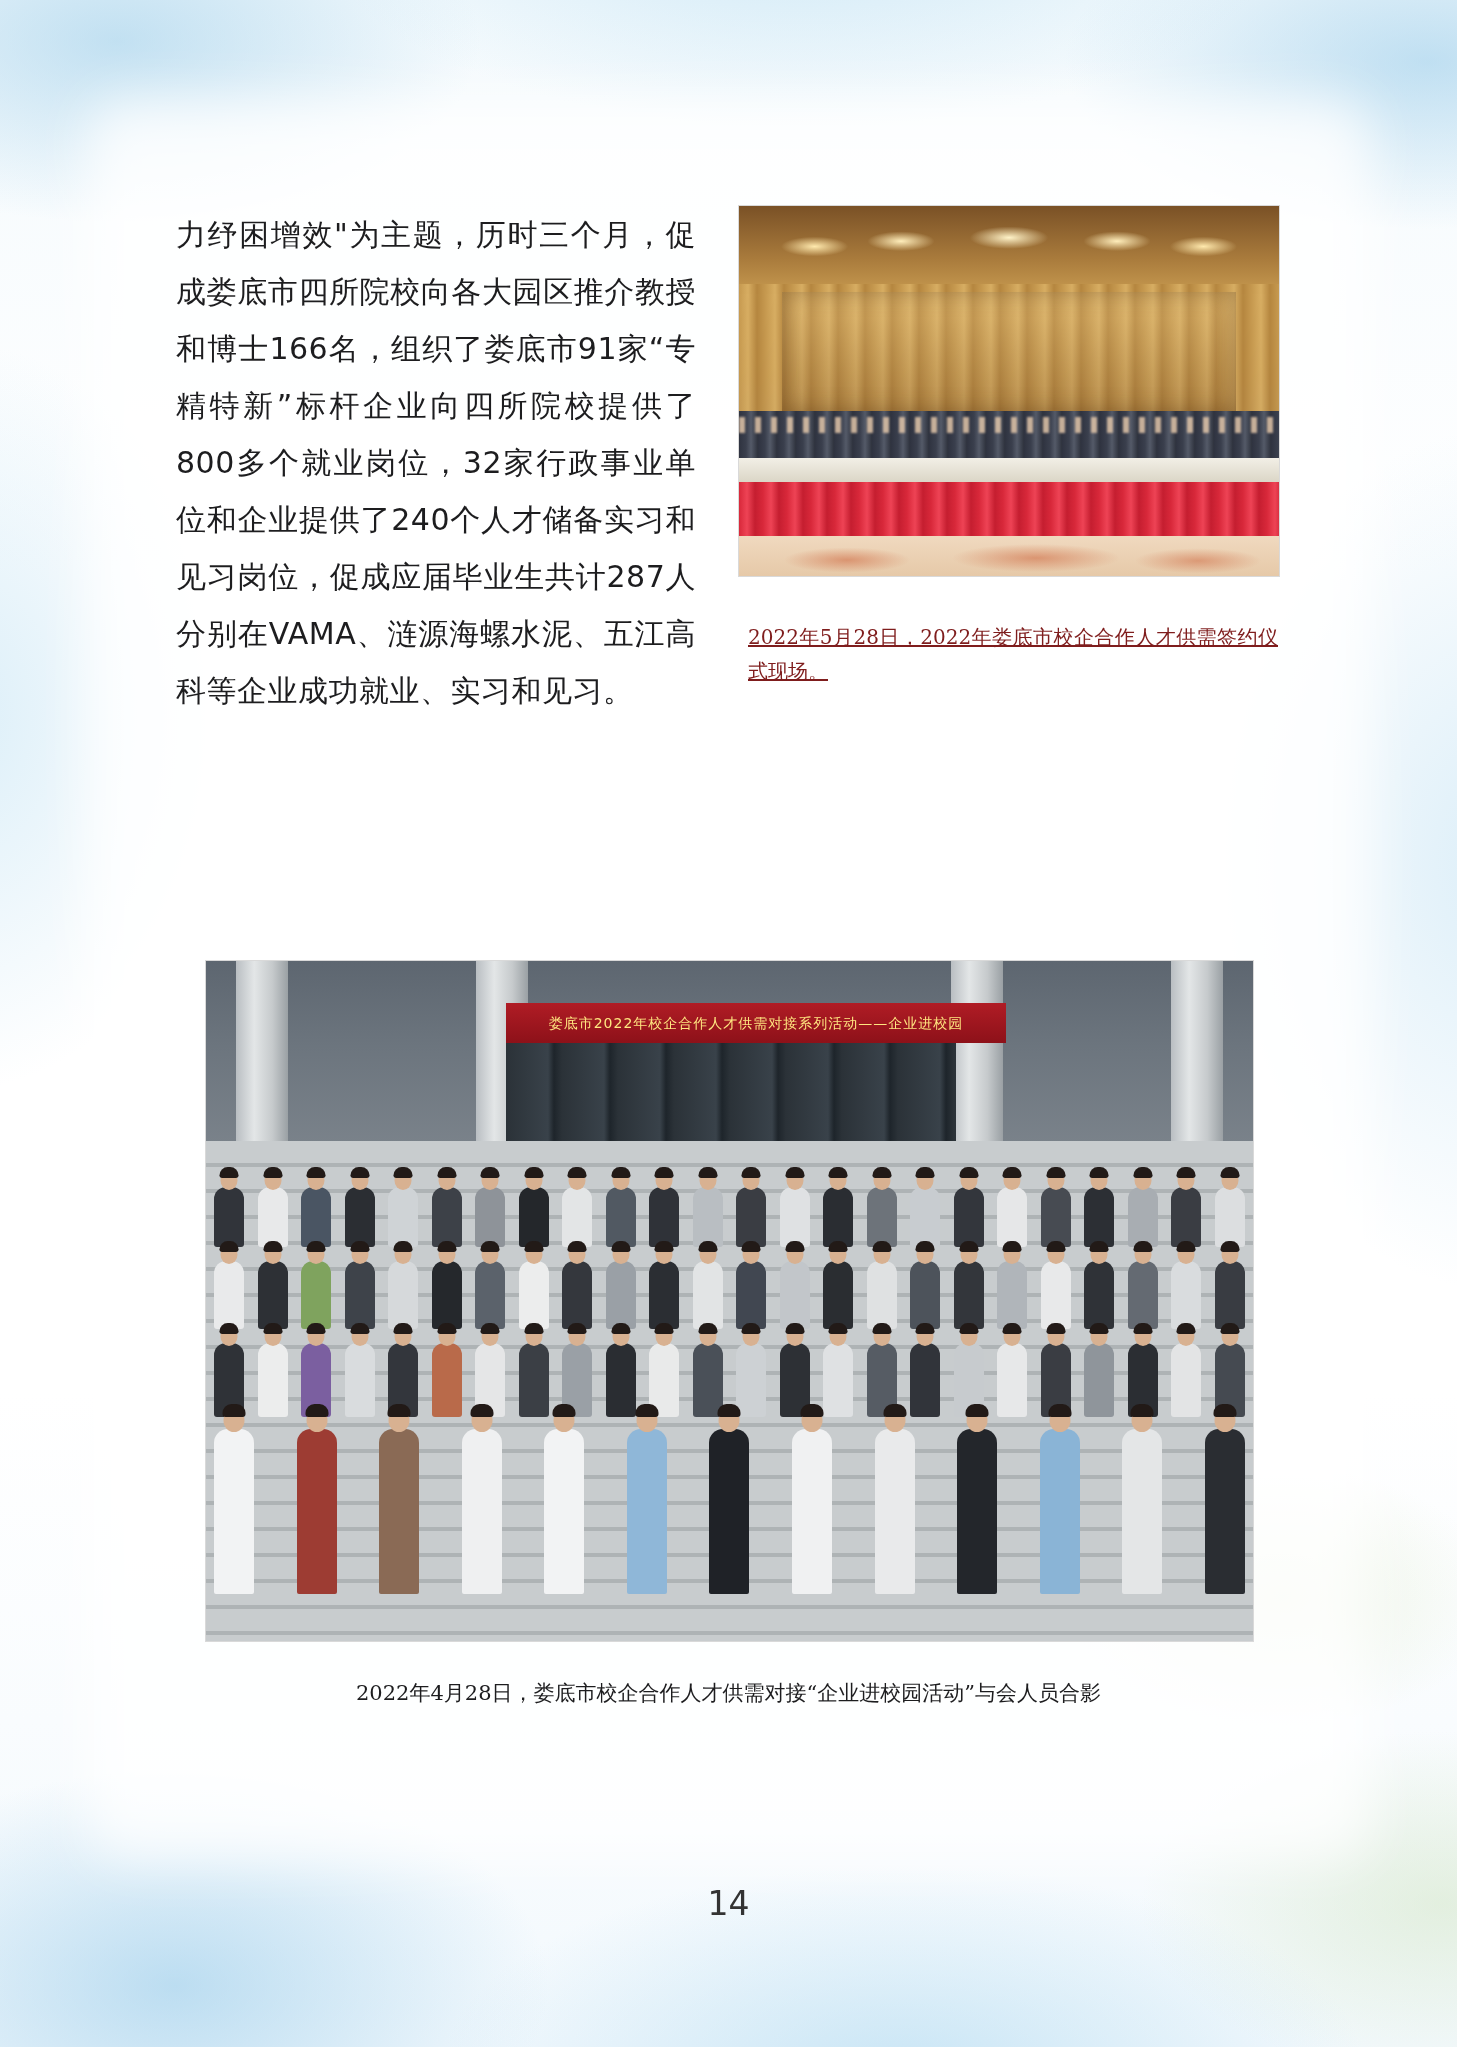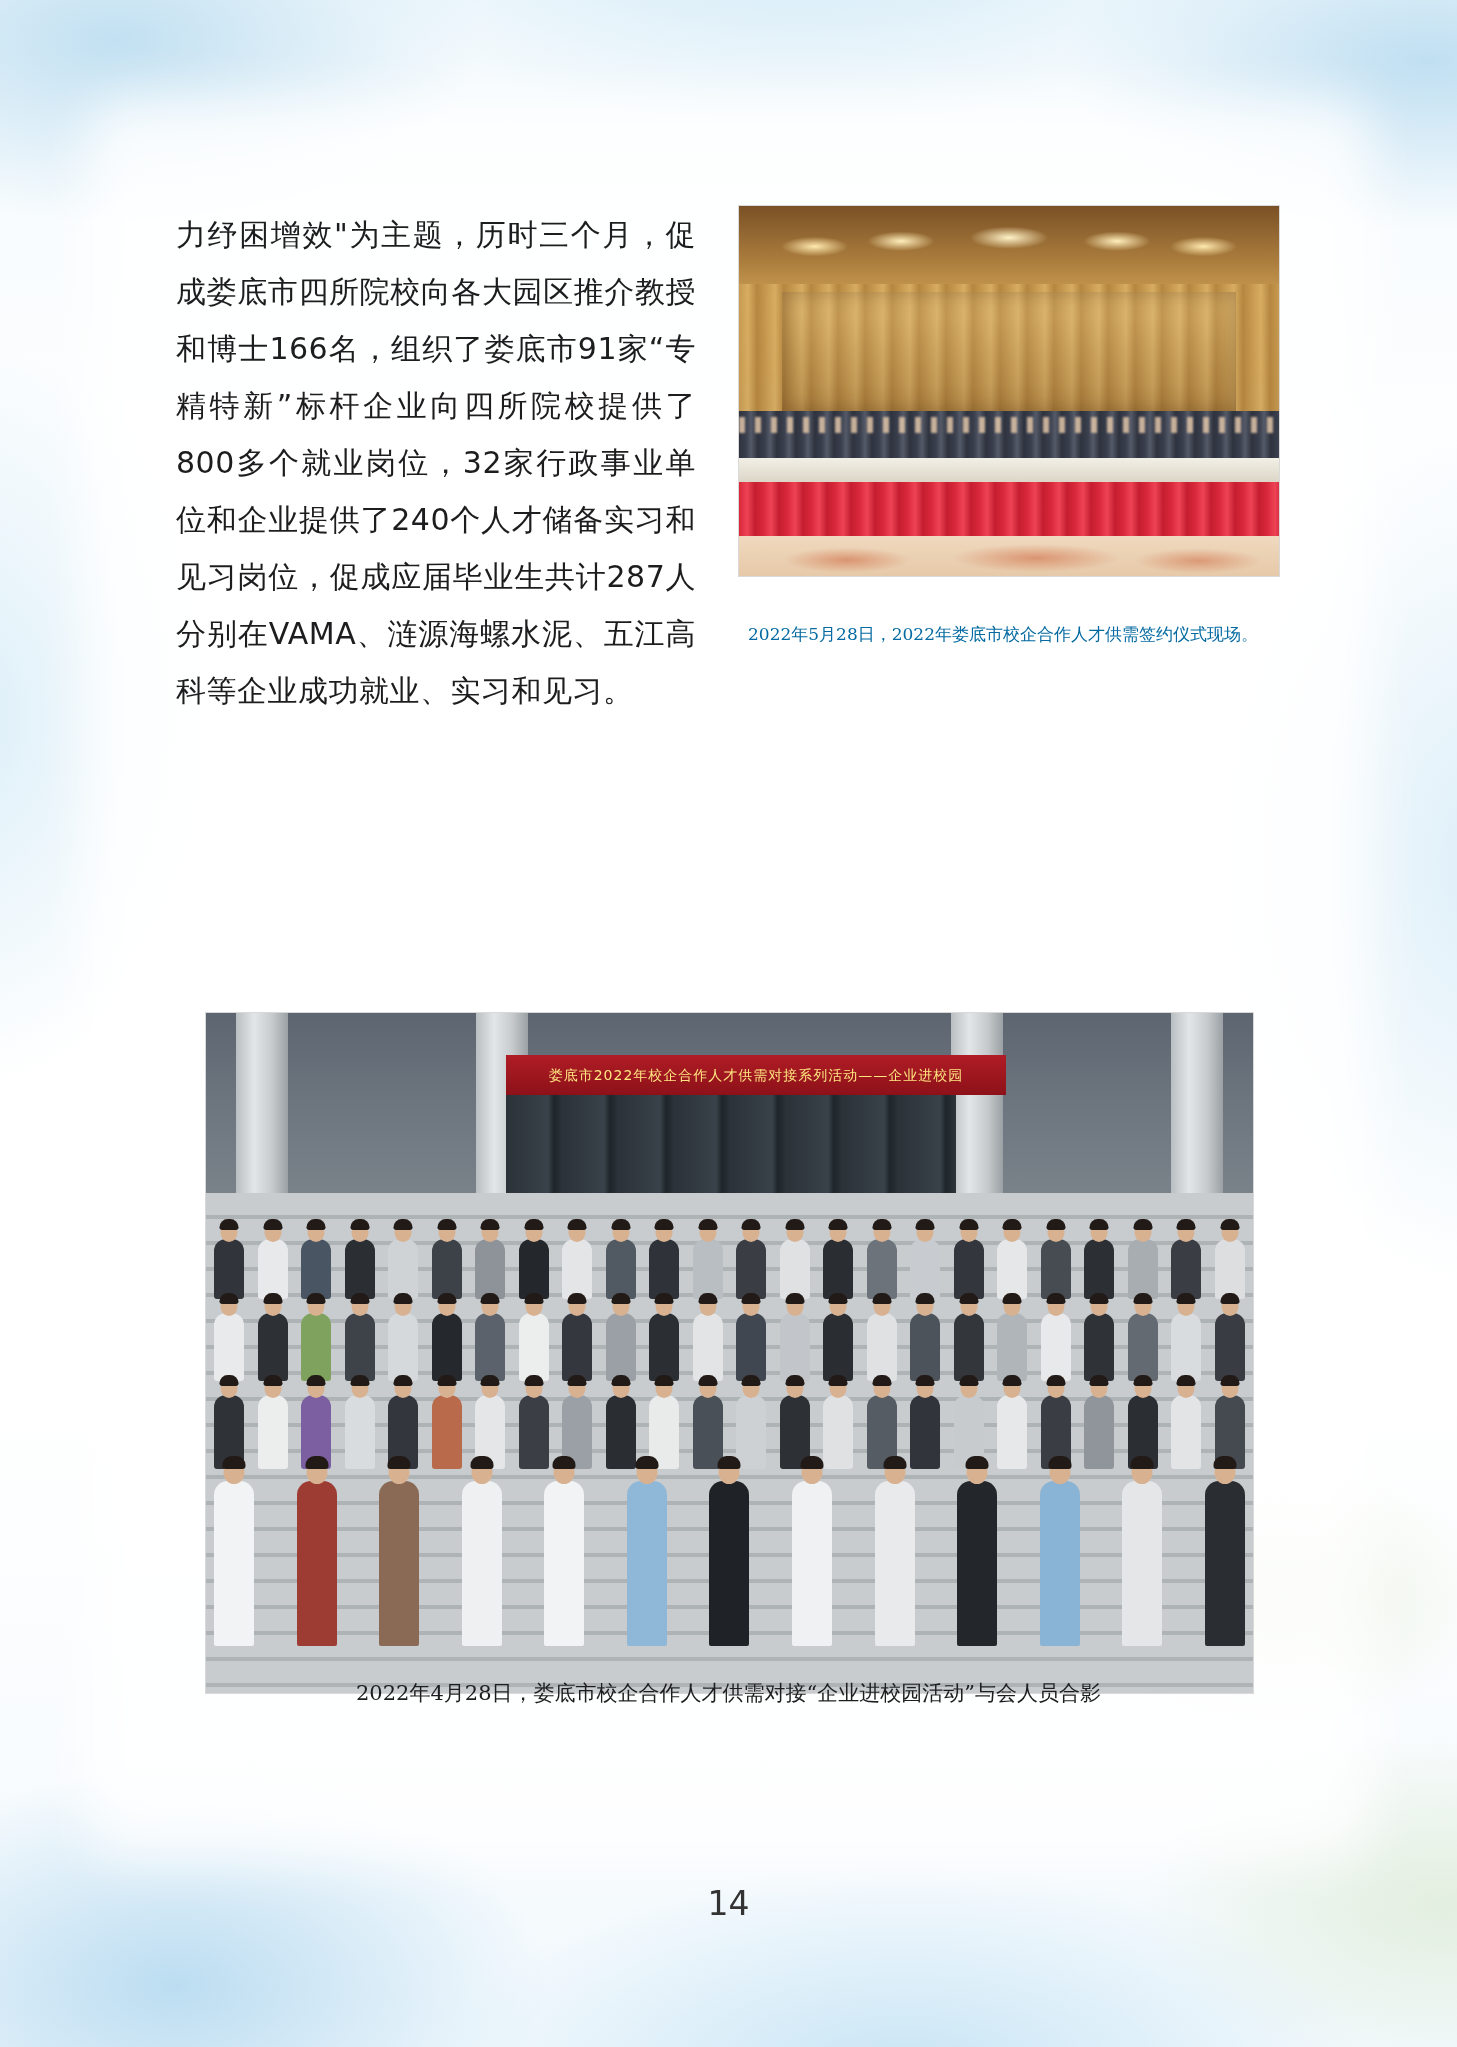--- a/index.html
+++ b/index.html
@@ -148,32 +148,33 @@
       radial-gradient(ellipse 90px 18px at 85% 62%, rgba(205,100,60,.5), rgba(205,100,60,0) 70%),
       linear-gradient(180deg, #f0d9bf, #e6c9a8);
   }
 
   .caption-top {
     position: absolute;
     left: 748px;
     top: 600px;
     width: 530px;
     font-family: "DejaVu Serif", "Liberation Serif", serif;
-    font-size: 17px;
+    font-size: 20px;
     line-height: 34px;
-    color: #0369a1;
+    color: #7f1d1d;
     text-align: justify;
     text-justify: inter-ideograph;
+    text-decoration: underline;
   }
 
   
   .photo-bottom {
     position: absolute;
     left: 205px;
-    top: 1012px;
+    top: 960px;
     width: 1047px;
     height: 680px;
     overflow: hidden;
     border: 1px solid #d9d9d9;
   }
   .pb-bg {
     position: absolute;
     inset: 0;
     background: linear-gradient(180deg, #7e8891 0%, #9aa3aa 18%, #b9bfc3 40%, #cfd3d5 62%, #b7bbbd 84%, #9ca1a3 100%);
   }

